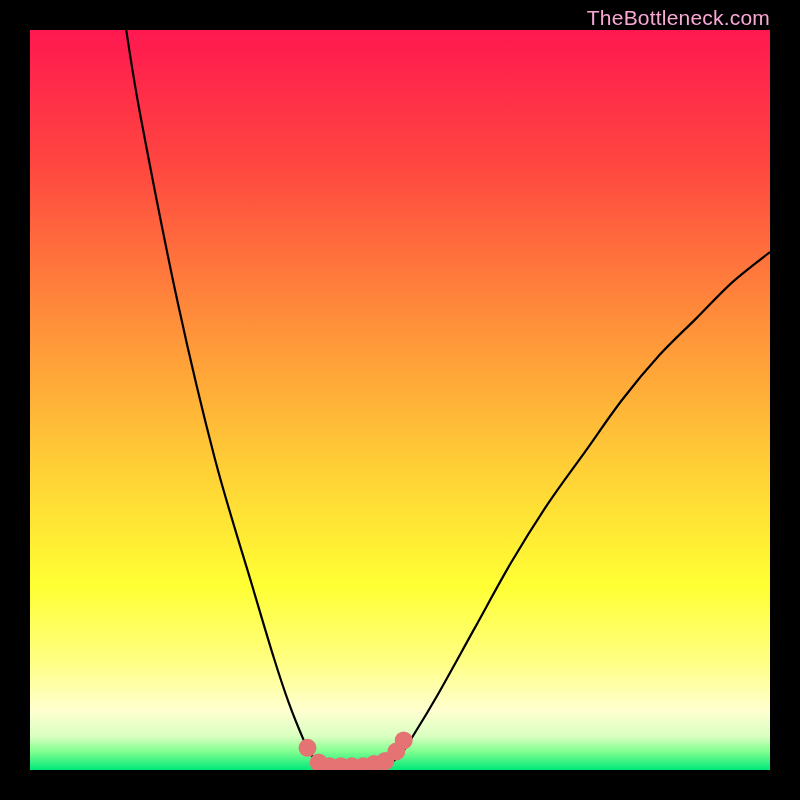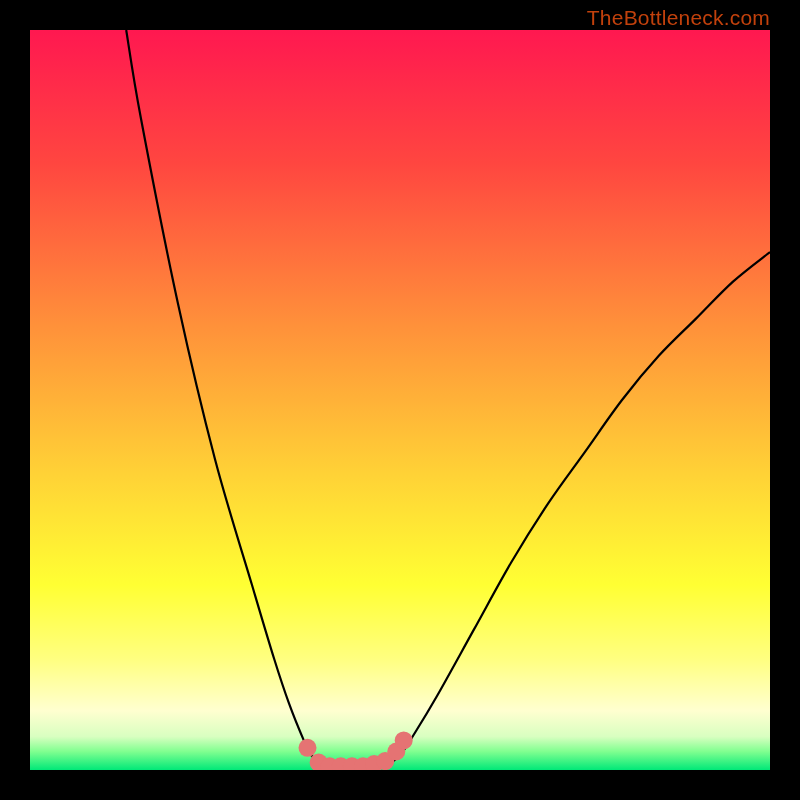--- a/index.html
+++ b/index.html
@@ -29,21 +29,21 @@
     position: absolute;
     left: 0;
     top: 0;
     width: 100%;
     height: 100%;
   }
   .attribution {
     position: absolute;
     top: 6px;
     right: 30px;
-    color: #c2410c;
+    color: #f9a8d4;
     font-size: 21px;
     font-weight: 500;
     letter-spacing: 0.2px;
   }
   svg.curves {
     position: absolute;
     left: 0;
     top: 0;
     width: 100%;
     height: 100%;

